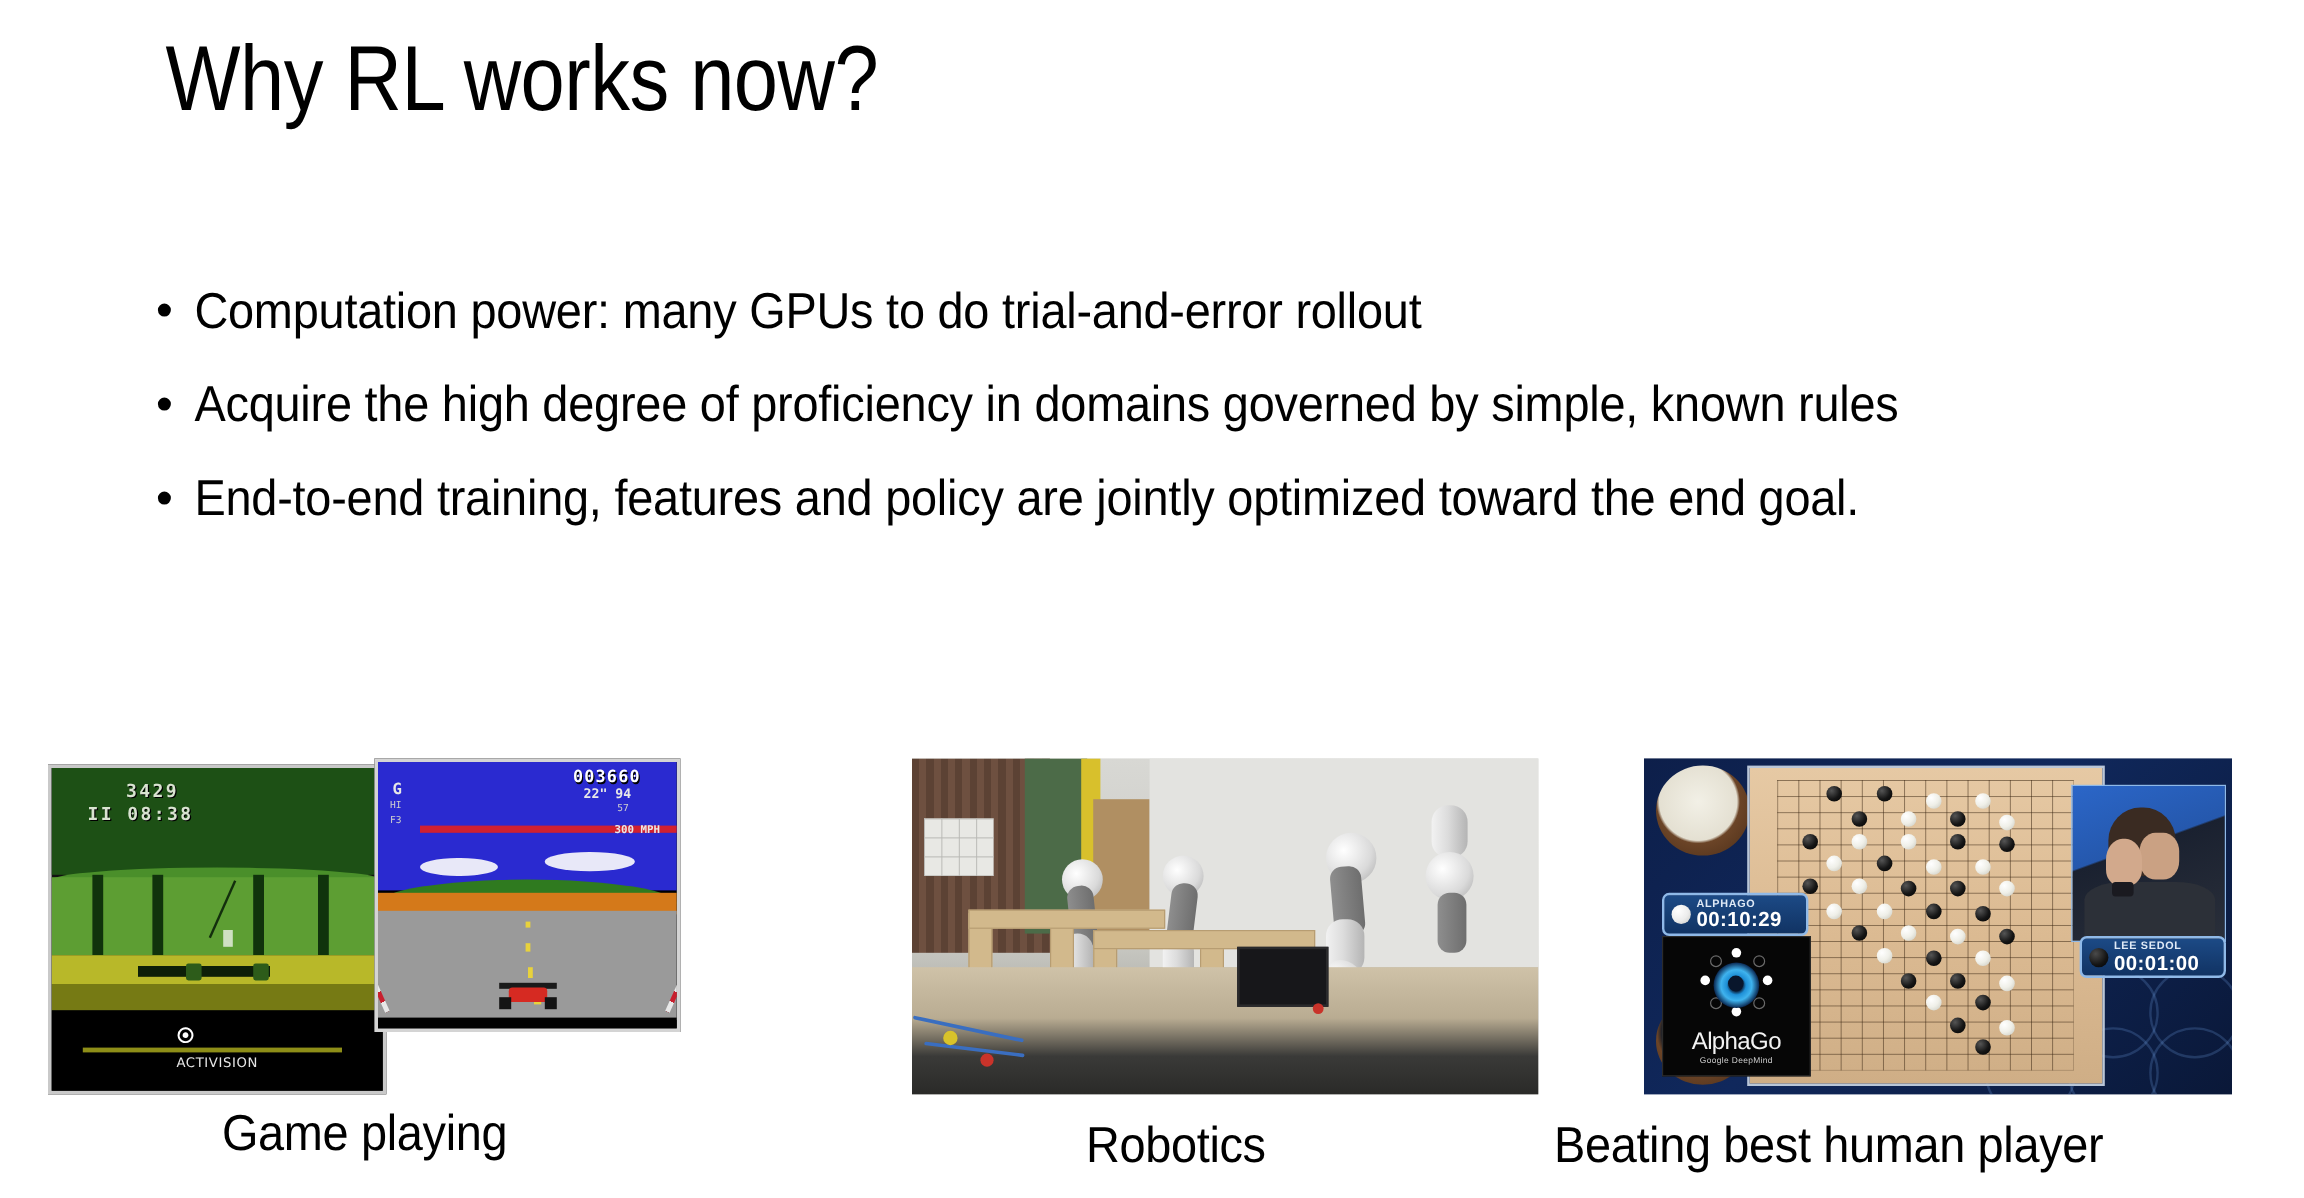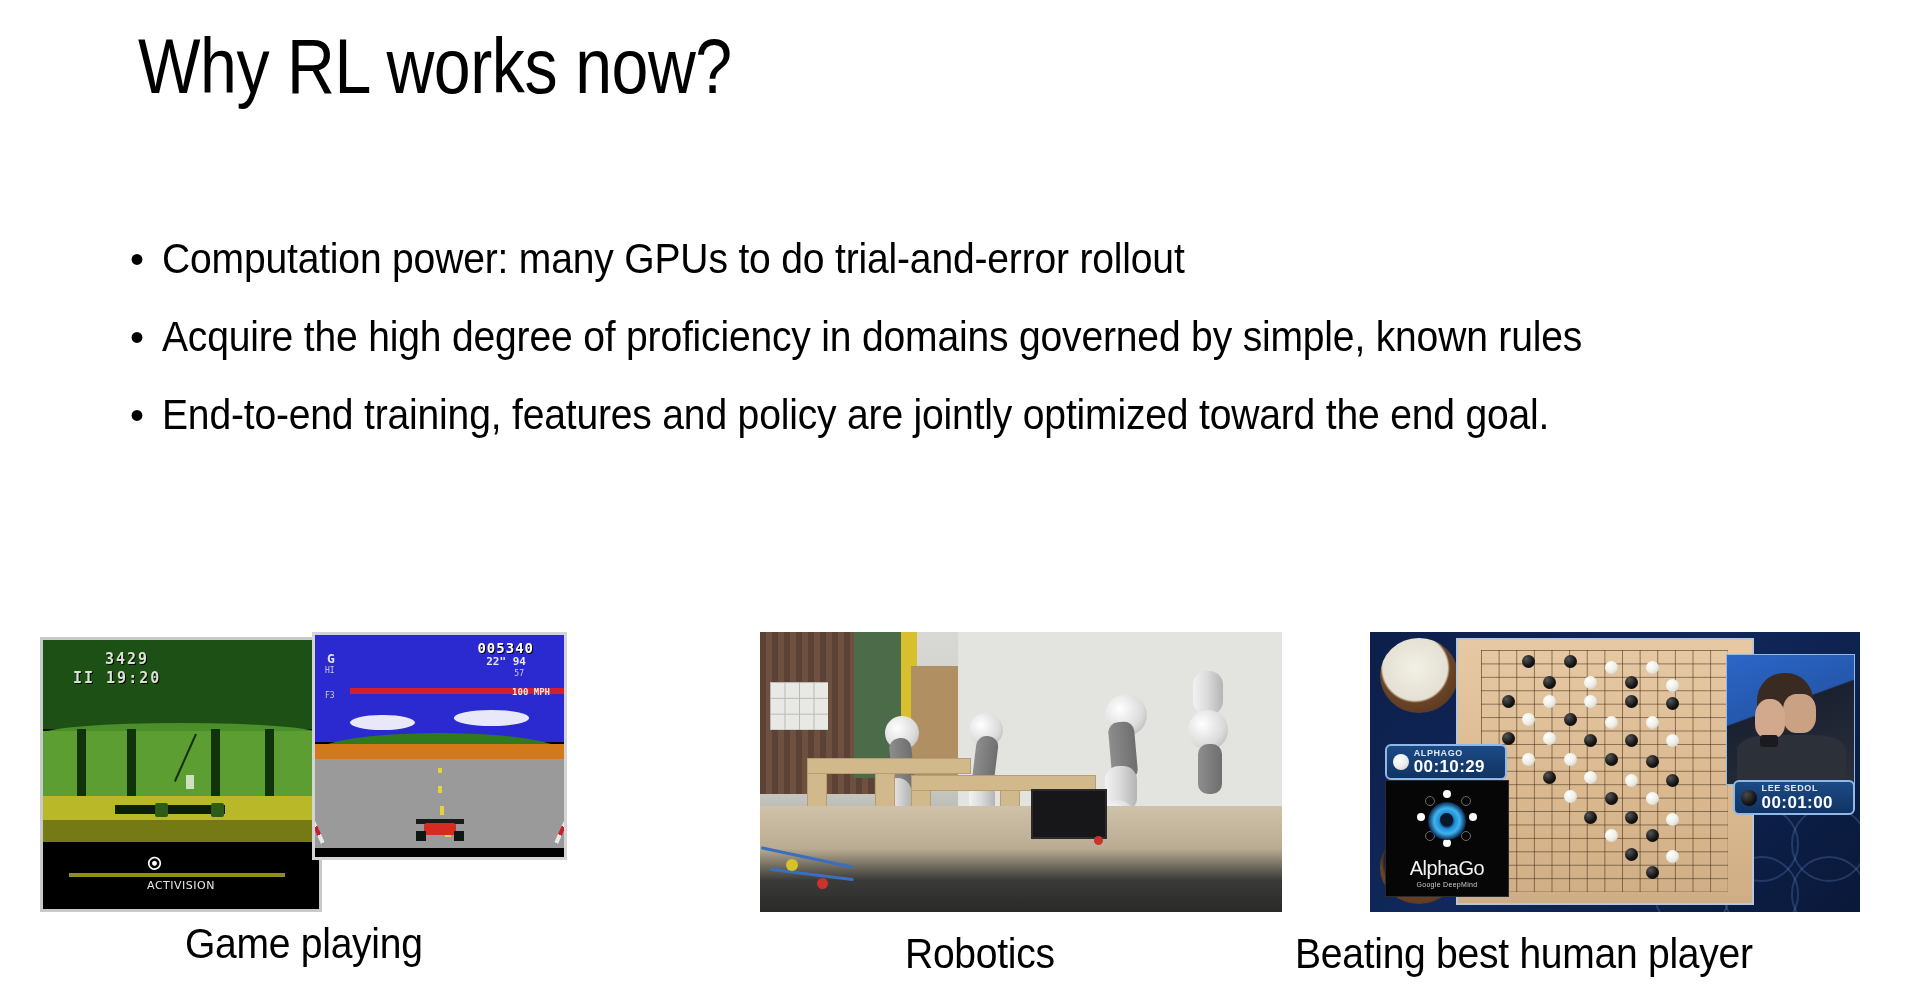--- a/index.html
+++ b/index.html
@@ -140,21 +140,21 @@
   .atari2-gear {
     position:absolute; left:12px; top:16px;
     color:#e8e8e8; font-family:"DejaVu Sans Mono", monospace;
     font-size:13px; font-weight:bold;
   }
   .atari2-gearlabel {
     position:absolute; left:10px; top:31px;
     color:#cfcfcf; font-family:"DejaVu Sans Mono", monospace; font-size:8px;
   }
   .atari2-lap {
-    position:absolute; left:10px; top:56px;
+    position:absolute; left:10px; top:44px;
     color:#cfcfcf; font-family:"DejaVu Sans Mono", monospace; font-size:8px;
   }
   .atari2-time {
     position:absolute; right:38px; top:20px;
     color:#e8e8e8; font-family:"DejaVu Sans Mono", monospace; font-size:11px; font-weight:bold;
   }
   .atari2-timelabel {
     position:absolute; right:40px; top:34px;
     color:#cfcfcf; font-family:"DejaVu Sans Mono", monospace; font-size:8px;
   }
@@ -337,21 +337,21 @@
     <div class="atari1-trunk" style="left:222px;"></div>
     <div class="atari1-ground"></div>
     <div class="atari1-dirt"></div>
     <div class="atari1-black"></div>
     <div class="atari1-log"></div>
     <div class="atari1-croc" style="left:112px;"></div>
     <div class="atari1-croc" style="left:168px;"></div>
     <div class="atari1-vine"></div>
     <div class="atari1-player"></div>
     <div class="atari1-score">3429</div>
-    <div class="atari1-timer"><span>II</span> <span>19:20</span></div>
+    <div class="atari1-timer"><span>II</span> <span>08:38</span></div>
     <div class="atari1-hook">⦿</div>
     <div class="atari1-brandline"></div>
     <div class="atari1-logo">ACTIVISION</div>
   </div>
 
   <div class="figure" id="fig-atari-racing">
     <div class="atari2-sky"></div>
     <div class="atari2-cloud" style="left:14%; top:36%; width:26%; height:7%;"></div>
     <div class="atari2-cloud" style="left:56%; top:34%; width:30%; height:7%;"></div>
     <div class="atari2-hill"></div>
@@ -364,27 +364,27 @@
     <div class="atari2-dash" style="left:50%; top:60%; height:5px; margin-left:-2px;"></div>
     <div class="atari2-dash" style="left:50%; top:68%; height:7px; margin-left:-2px;"></div>
     <div class="atari2-dash" style="left:51%; top:77%; height:9px; margin-left:-2px;"></div>
     <div class="atari2-dash" style="left:53%; top:86%; height:11px; margin-left:-2px; width:6px;"></div>
     <div class="atari2-car">
       <div class="atari2-car-wing"></div>
       <div class="atari2-car-body"></div>
       <div class="atari2-car-tyre" style="left:0;"></div>
       <div class="atari2-car-tyre" style="right:0;"></div>
     </div>
-    <div class="atari2-score">005340</div>
+    <div class="atari2-score">003660</div>
     <div class="atari2-gear">G</div>
     <div class="atari2-gearlabel">HI</div>
     <div class="atari2-lap">F3</div>
     <div class="atari2-time">22" 94</div>
     <div class="atari2-timelabel">57</div>
-    <div class="atari2-speed">100 MPH</div>
+    <div class="atari2-speed">300 MPH</div>
   </div>
 
   <div class="figure" id="fig-robotics">
     <div class="rb-wall-l"></div>
     <div class="rb-wall-g"></div>
     <div class="rb-wall-y"></div>
     <div class="rb-box"></div>
     <div class="rb-wall-w"></div>
     <div class="rb-grid"></div>
 

